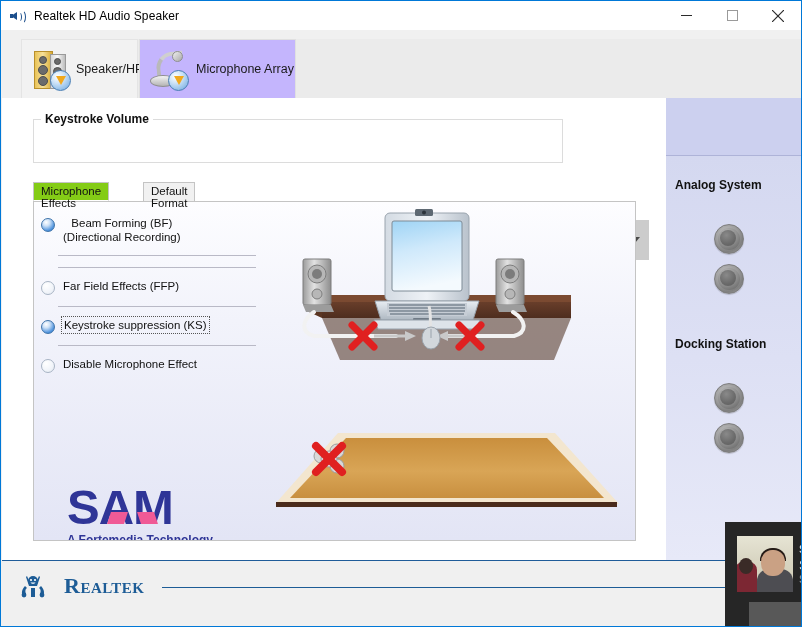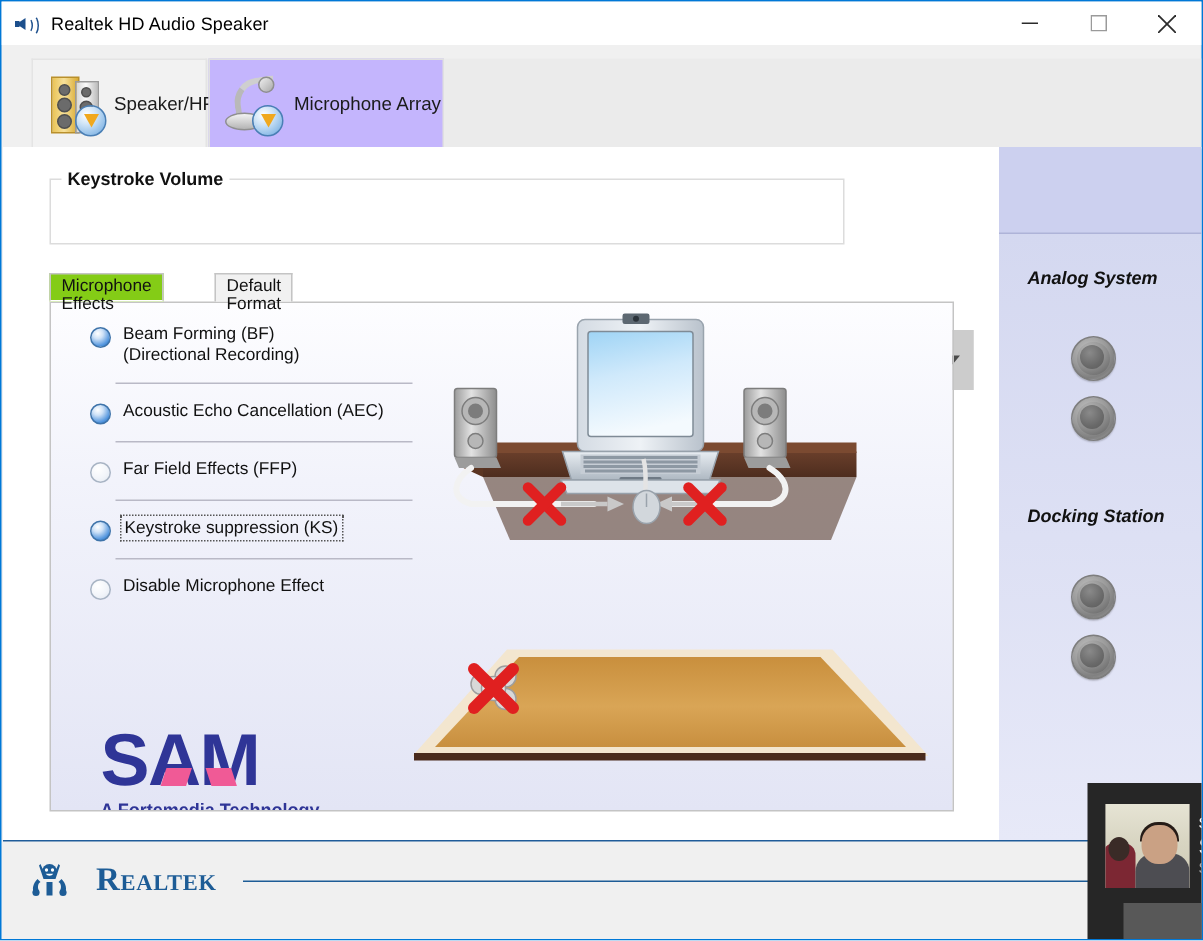--- a/index.html
+++ b/index.html
@@ -216,21 +216,21 @@
 
   
   .effects-panel {
     position:absolute; left:31px; top:103px; width:603px; height:340px;
     box-sizing:border-box;
     border:1px solid #c4c4c4;
     background: linear-gradient(to bottom, #fdfdff 0%, #f2f3fb 35%, #e3e5f5 100%);
     overflow:hidden;
   }
 
-  .effects-list { position:absolute; left:26px; top:14px; width:215px; }
+  .effects-list { position:absolute; left:7px; top:14px; width:215px;text-align:center; }
   .eff-row { position:relative; display:flex; align-items:flex-start; }
   .radio {
     width: 14px; height: 14px; border-radius:50%; flex:none; margin-top:2px; margin-right:8px;
     box-sizing:border-box;
     background: radial-gradient(circle at 35% 30%, #ffffff 0%, #f2f5fa 55%, #e2e8f0 100%);
     border:1px solid #a8b4c4;
   }
   .radio.on {
     background: radial-gradient(circle at 35% 28%, #ffffff 0%, #cfe2f7 30%, #4f93dd 72%, #2e6fb5 100%);
     border:1px solid #3f74aa;
@@ -265,21 +265,21 @@
   }
   .rail-link {
     position:absolute; left:10px; top:10px; width:112px;
     font-size:11.5px; font-weight:bold; color:#0b3d91; text-decoration:underline;
     line-height:15px;
   }
   .rail-body {
     position:absolute; left:0; top:58px; width:135px; height:404px;
     background: linear-gradient(to bottom,#d4d8f0 0%, #dde0f4 50%, #e7e9f8 100%);
   }
-  .rail-h { position:absolute; font-size:12px; font-weight:bold; color:#111; left:19px;font-style:italic; }
+  .rail-h { position:absolute; font-size:12px; font-weight:bold; color:#111; left:9px; }
   #rail-h-analog { top: 22px; }
   #rail-h-dock { top: 181px; }
   .jack {
     position:absolute; left: 48px; width:28px; height:28px; border-radius:50%;
     background: radial-gradient(circle at 38% 30%, #b6b6b6 0%, #8e8e8e 45%, #6f6f6f 70%, #9c9c9c 100%);
     border:1px solid #7e7e7e;
     box-shadow: inset 0 0 0 3px rgba(255,255,255,0.12), 0 1px 1px rgba(0,0,0,0.18);
   }
   .jack::after {
     content:''; position:absolute; left:5px; top:5px; width:16px; height:16px;
@@ -461,24 +461,20 @@
 
         <div class="eff-row">
           <div class="radio on"></div>
           <div>
             <div class="eff-label">Beam Forming (BF)</div>
             <div class="eff-label">(Directional Recording)</div>
           </div>
         </div>
         <div class="eff-sep"></div>
 
-        <div class="eff-row">
-          <div class="radio on"></div>
-          <div class="eff-label">Acoustic Echo Cancellation (AEC)</div>
-        </div>
         <div class="eff-sep"></div>
 
         <div class="eff-row">
           <div class="radio"></div>
           <div class="eff-label">Far Field Effects (FFP)</div>
         </div>
         <div class="eff-sep"></div>
 
         <div class="eff-row">
           <div class="radio on"></div>

